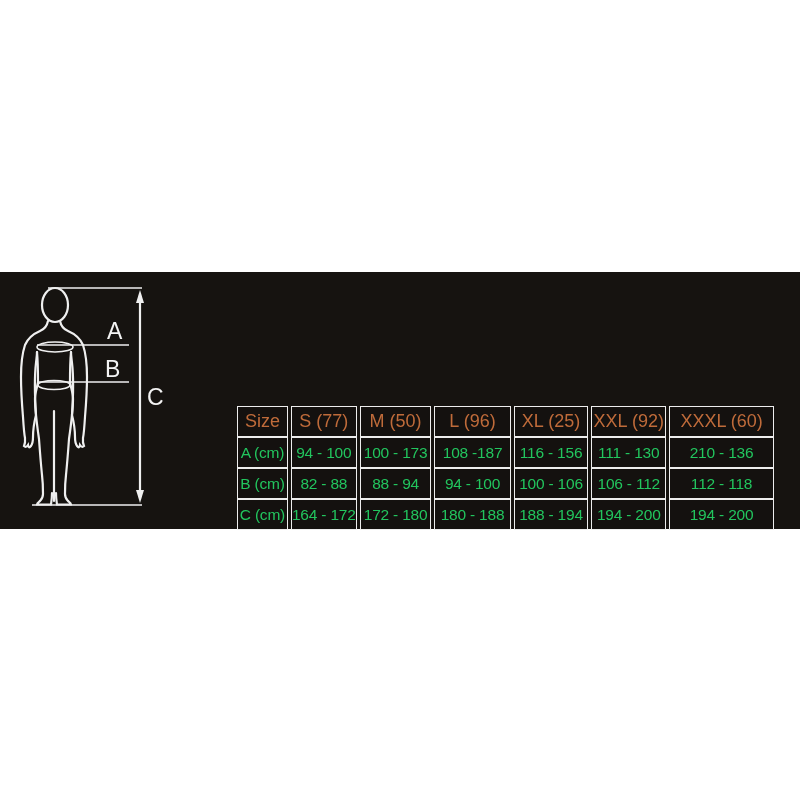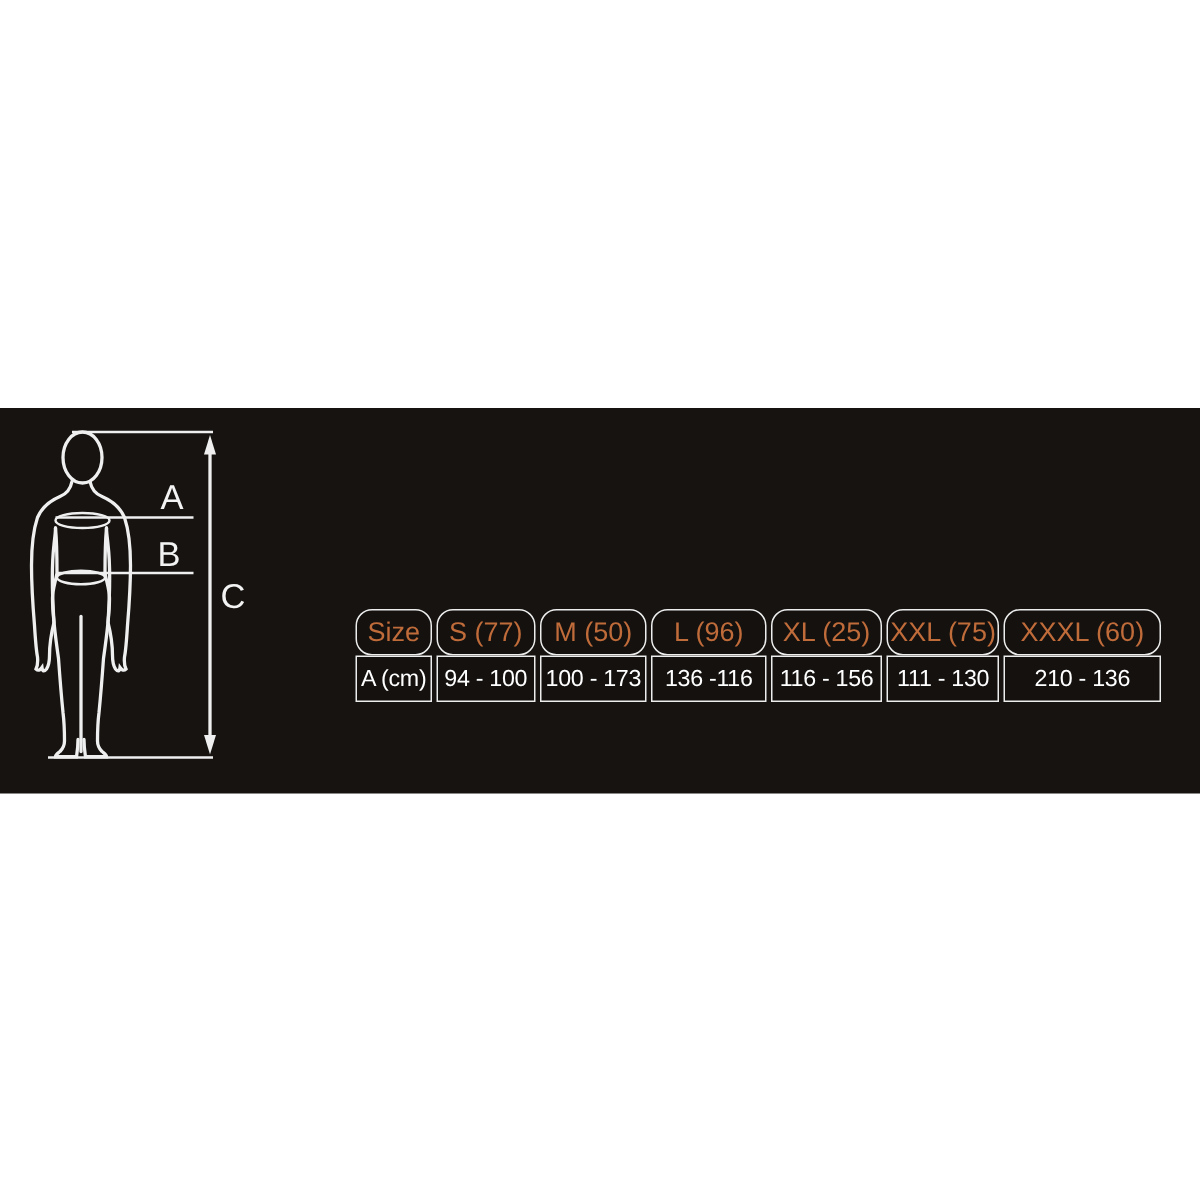--- a/index.html
+++ b/index.html
@@ -65,27 +65,26 @@
     vertical-align: middle;
     white-space: nowrap;
     box-sizing: border-box;
     background: #14110f;
   }
   table.size-table th {
     height: 31px;
     font-size: 18px;
     font-weight: 400;
     color: #bf6b3a;
-    border-radius: 11px;
   }
   table.size-table td {
     height: 31px;
     font-size: 15.5px;
     letter-spacing: -0.2px;
-    color: #ffffff;
+    color: #22c55e;
   }
 </style>
 </head>
 <body>
 
 <div class="page">
   <div class="band">
 
     <svg class="figure-svg" viewBox="0 0 165 235">
 
@@ -140,30 +139,48 @@
             <col style="width:14.4%">
             <col style="width:20.2%">
         </colgroup>
         <tbody>
             <tr>
           <th>Size</th>
           <th>S (77)</th>
           <th>M (50)</th>
           <th>L (96)</th>
           <th>XL (25)</th>
-          <th>XXL (75)</th>
+          <th>XXL (92)</th>
           <th>XXXL (60)</th>
         </tr>
         <tr>
           <td>A (cm)</td>
           <td>94 - 100</td>
           <td>100 - 173</td>
-          <td>136 -116</td>
+          <td>108 -187</td>
           <td>116 - 156</td>
           <td>111 - 130</td>
           <td>210 - 136</td>
+        </tr>
+        <tr>
+          <td>B (cm)</td>
+          <td>82 - 88</td>
+          <td>88 - 94</td>
+          <td>94 - 100</td>
+          <td>100 - 106</td>
+          <td>106 - 112</td>
+          <td>112 - 118</td>
+        </tr>
+        <tr>
+          <td>C (cm)</td>
+          <td>164 - 172</td>
+          <td>172 - 180</td>
+          <td>180 - 188</td>
+          <td>188 - 194</td>
+          <td>194 - 200</td>
+          <td>194 - 200</td>
         </tr>
       </tbody>
         </table>
     </div>
 
   </div>
 </div>
 
 </body></html>

